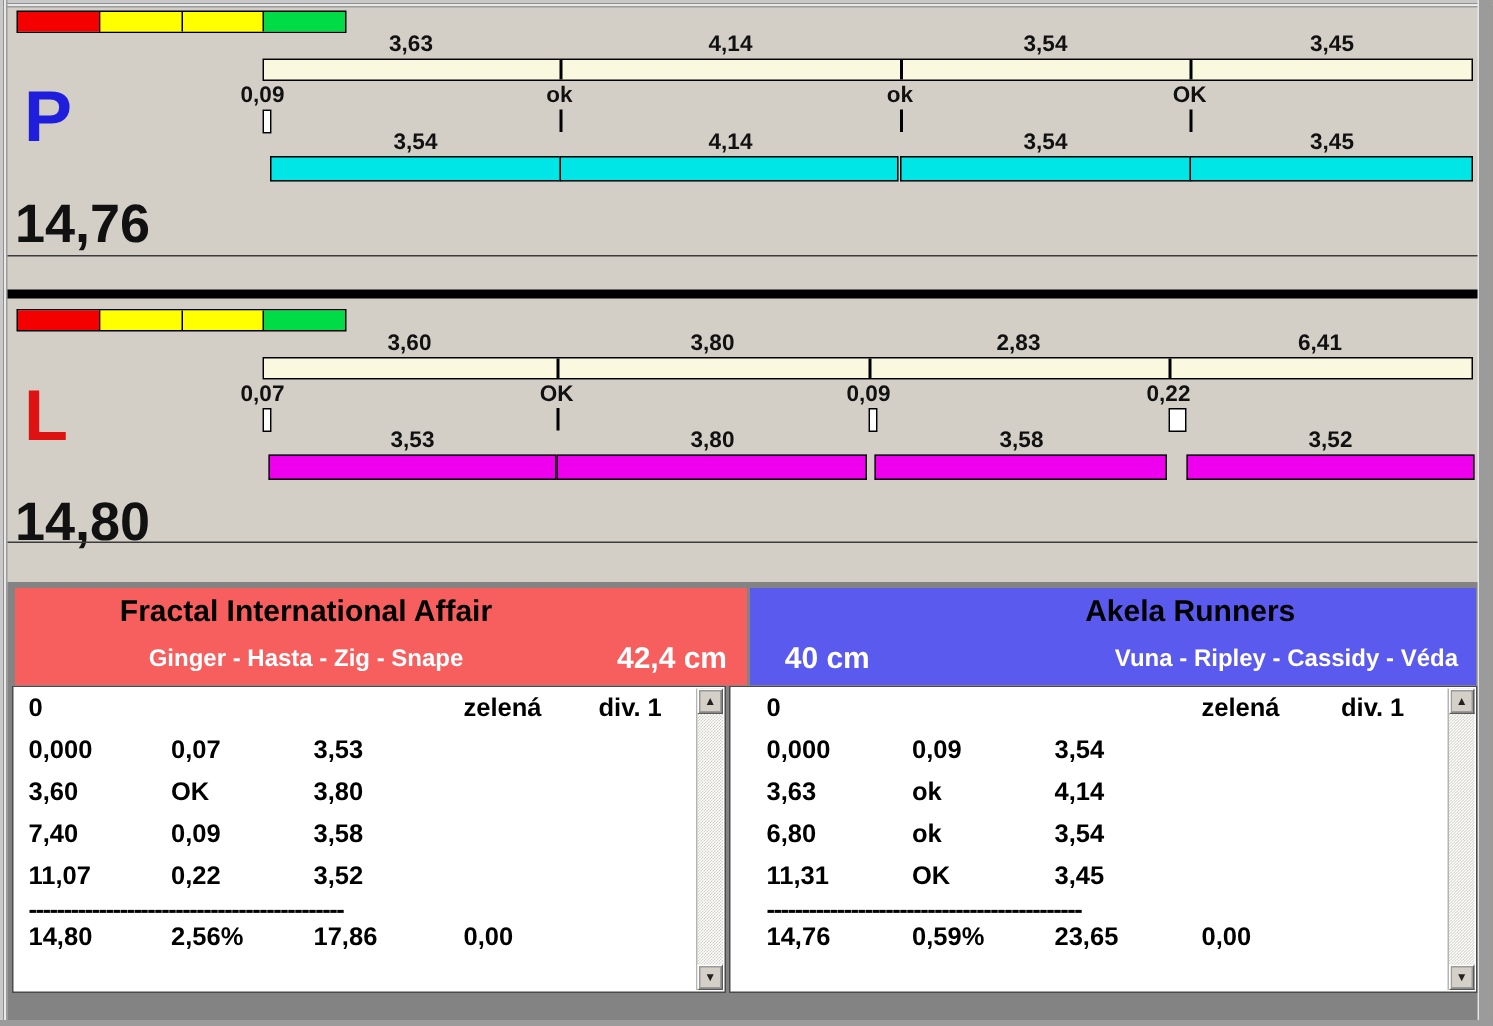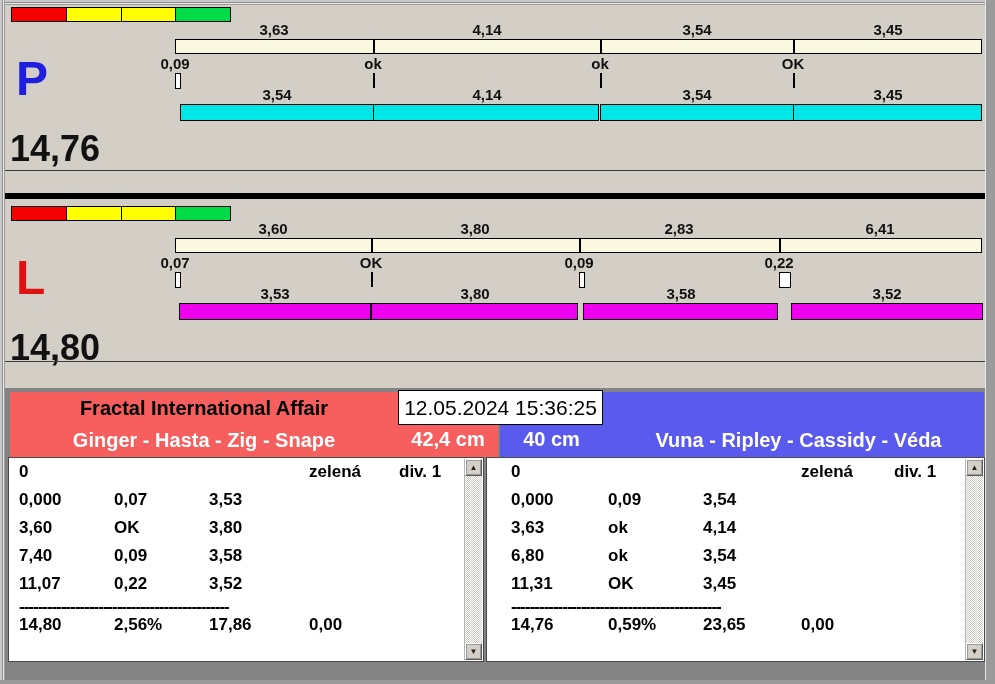--- a/index.html
+++ b/index.html
@@ -28,21 +28,21 @@
   .co-tick{position:absolute;width:2px;background:#000;}
   .co-marker{position:absolute;background:#fff;border:1px solid #000;}
   .dog-seg{position:absolute;border:1px solid #000;}
   .lane-line{position:absolute;left:5px;width:980px;height:1px;background:#3C3C3C;}
   .separator{position:absolute;left:5px;top:193px;width:980px;height:6px;background:#000;}
 
   
   .bottom-bg{position:absolute;left:5px;top:388px;width:980px;height:292px;background:#838383;}
   .team-header{position:absolute;top:392px;height:65px;}
   .team-title{position:absolute;top:395px;font-weight:bold;font-size:20px;line-height:26px;color:#000;text-align:center;white-space:nowrap;}
-  .team-dogs{position:absolute;top:430px;font-weight:bold;font-size:20px;line-height:20px;color:#fff;text-align:center;white-space:nowrap;}
+  .team-dogs{position:absolute;top:430px;font-weight:bold;font-size:16px;line-height:20px;color:#fff;text-align:center;white-space:nowrap;}
   .team-height{position:absolute;top:426px;font-weight:bold;font-size:20px;line-height:26px;color:#fff;text-align:center;white-space:nowrap;}
   .datebox{position:absolute;left:398px;top:390px;width:205px;height:35px;background:#fff;border:1px solid #000;
     font-size:21px;line-height:33px;text-align:center;color:#000;z-index:3;white-space:nowrap;}
   .table-panel{position:absolute;top:457px;height:205px;background:#fff;border:1px solid #4A4A4A;}
   .cell{position:absolute;font-weight:bold;font-size:17px;line-height:20px;color:#000;white-space:nowrap;}
   .dashrow{overflow:hidden;width:282px;letter-spacing:-1px;}
   .vscroll{position:absolute;top:1px;bottom:1px;right:1px;width:18px;
     background-color:#fff;
     background-image:linear-gradient(45deg,#cfccc4 25%,transparent 25%,transparent 75%,#cfccc4 75%),
                      linear-gradient(45deg,#cfccc4 25%,transparent 25%,transparent 75%,#cfccc4 75%);
@@ -144,24 +144,24 @@
 
   <div class="bottom-bg"></div>
 
   <div class="team-header" id="hdr0" style="left: 10px; width: 488px; background: rgb(247, 95, 95);"></div>
   <div class="team-header" id="hdr1" style="left: 500px; width: 484px; background: rgb(90, 90, 238);"></div>
 
   <div class="team-title" style="left:10px;width:388px;">Fractal International Affair</div>
   <div class="team-dogs" style="left:10px;width:388px;">Ginger - Hasta - Zig - Snape</div>
   <div class="team-height" style="left:398px;width:100px;">42,4 cm</div>
 
-  <div class="team-dogs" style="left:608px;width:381px;">Vuna - Ripley - Cassidy - Véda</div>
+  <div class="team-title" style="left:603px;width:381px;">Akela Runners</div>
+  <div class="team-dogs" style="left:591px;width:381px;text-align:right;">Vuna - Ripley - Cassidy - Véda</div>
   <div class="team-height" style="left:500px;width:103px;">40 cm</div>
 
-  <div class="datebox">12.05.2024 15:36:25</div>
 
   <div class="table-panel" id="table0" style="left:8px;width:476px;">
     <div class="table-content">
         <div class="cell" style="left: 10px; top: 4px;">0</div>
         <div class="cell" style="left: 300px; top: 4px;">zelená</div>
         <div class="cell" style="left: 390px; top: 4px;">div. 1</div>
         <div class="cell" style="left: 10px; top: 32px;">0,000</div>
         <div class="cell" style="left: 105px; top: 32px;">0,07</div>
         <div class="cell" style="left: 200px; top: 32px;">3,53</div>
         <div class="cell" style="left: 10px; top: 60px;">3,60</div>

